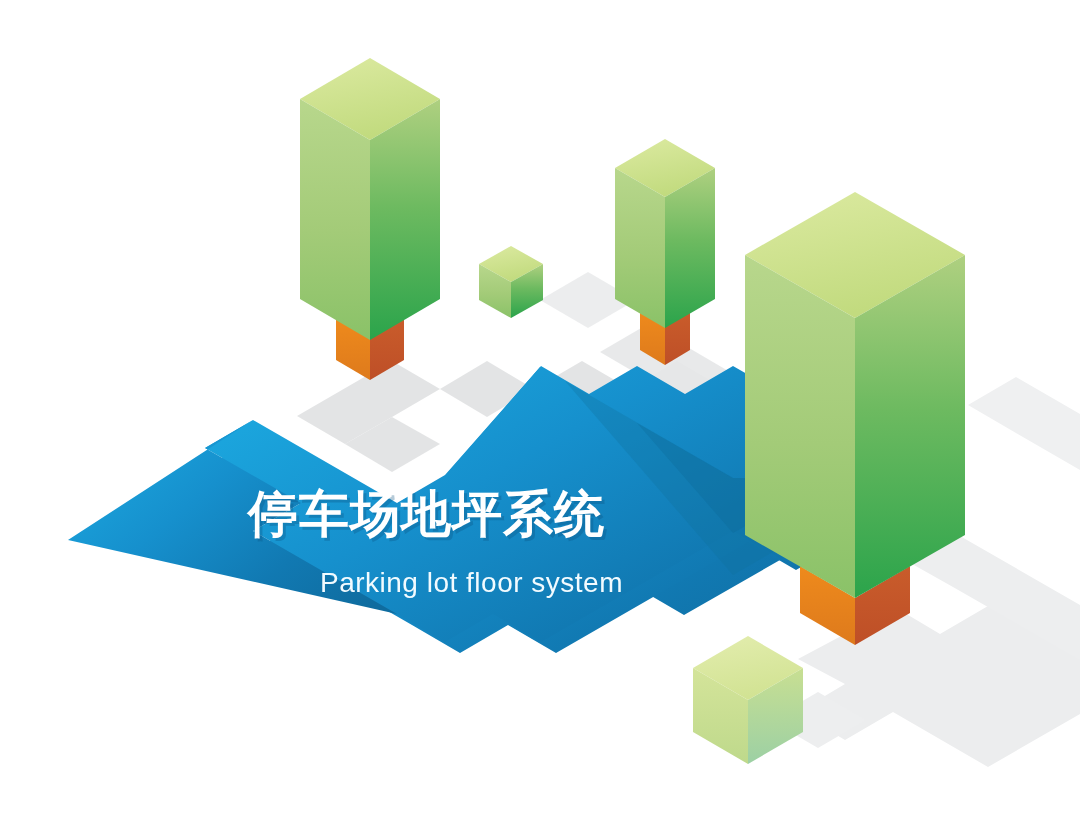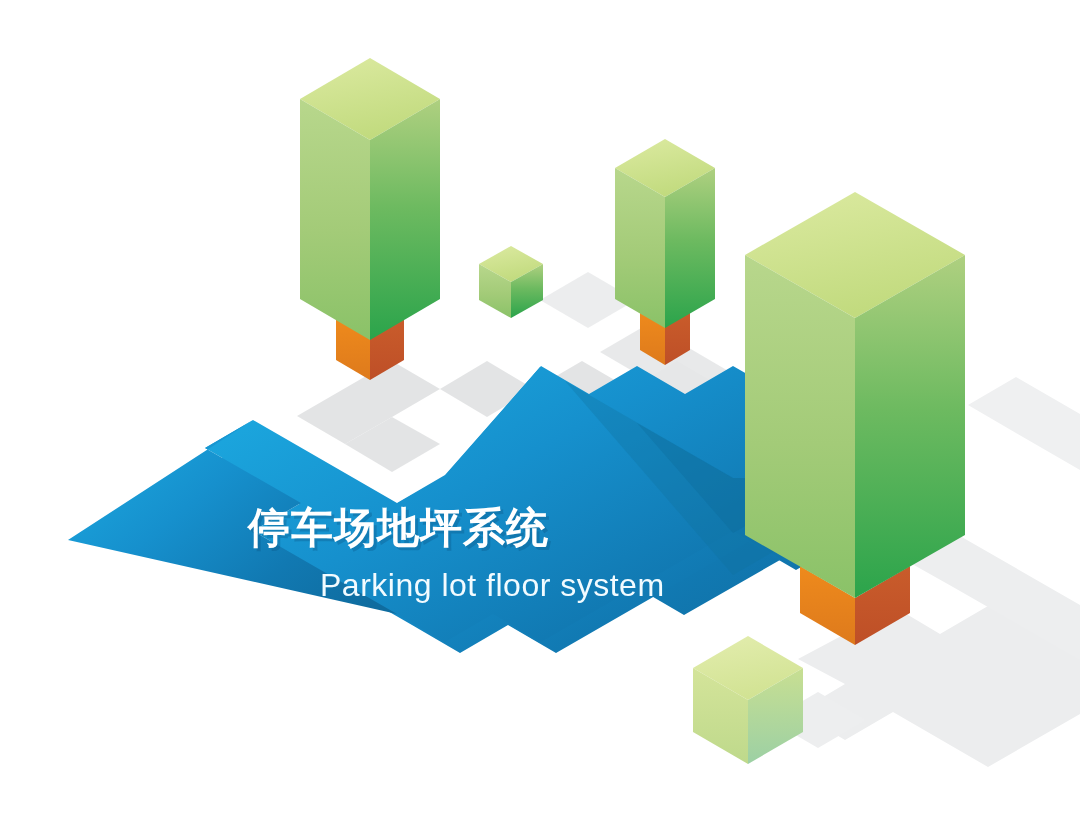--- a/index.html
+++ b/index.html
@@ -9,35 +9,35 @@
     width:1080px;height:824px;overflow:hidden;
   }
   #stage{
     position:relative;width:1080px;height:824px;background:#ffffff;
   }
   #scene{position:absolute;left:0;top:0;width:1080px;height:824px;}
   .txt-layer{position:absolute;left:0;top:0;width:1080px;height:824px;pointer-events:none;}
 
   #title-cn{
     position:absolute;
-    left:248px;top:507px;
-    font-size:42px;
+    left:248px;top:489px;
+    font-size:50px;
     line-height:1;
     font-weight:700;
     color:#ffffff;
     letter-spacing:1px;
     white-space:nowrap;
     text-shadow:3px 3px 0 rgba(10,80,125,0.30);
     font-family:"DejaVu Sans","Liberation Sans",sans-serif;
     text-align:right;
   }
   #title-en{
     position:absolute;
     left:320px;top:569px;
-    font-size:32px;
+    font-size:28px;
     line-height:1;
     font-weight:400;
     color:#f2fbff;
     letter-spacing:0.5px;
     white-space:nowrap;
     font-family:"Liberation Sans",sans-serif;
   }
 </style>
 </head>
 <body>

